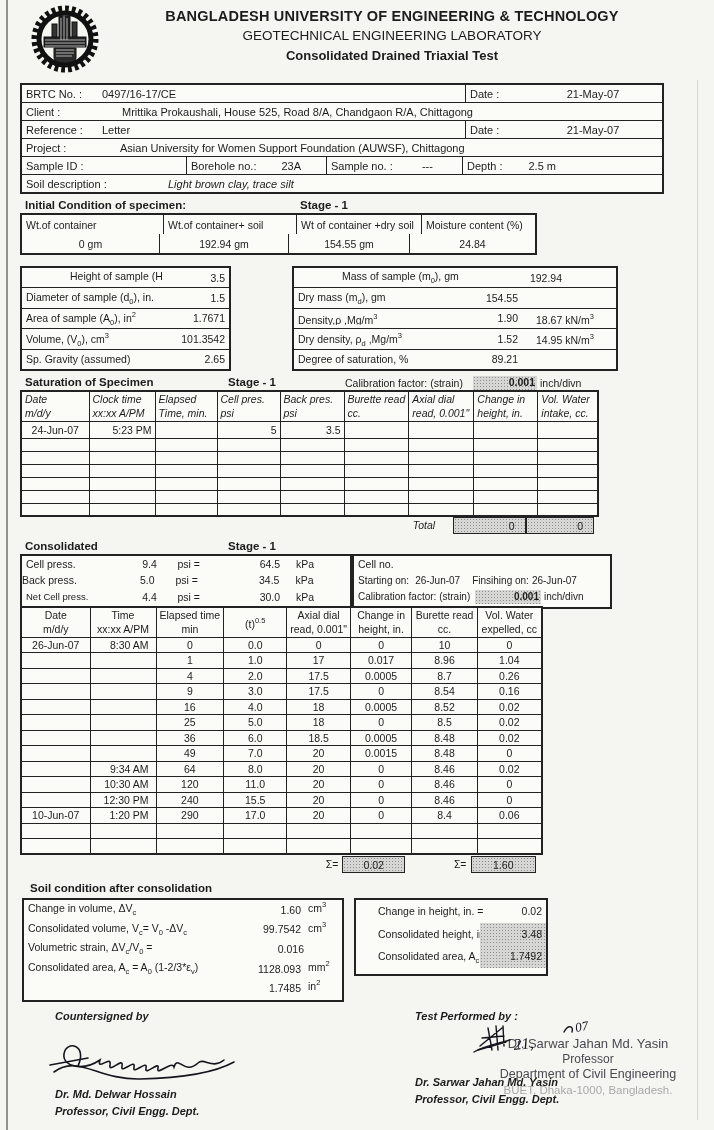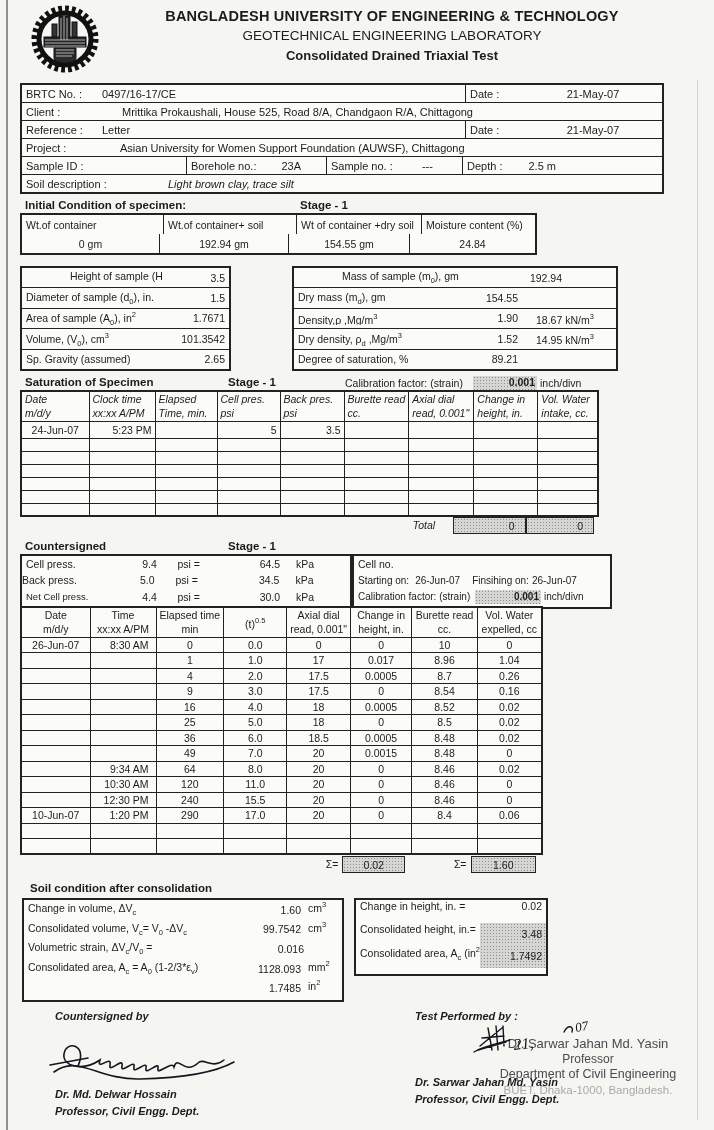--- a/index.html
+++ b/index.html
@@ -51,21 +51,21 @@
   .spec .row:first-child{border-top:none;padding-left:44px;}
   .lab{flex:1;padding-left:4px;white-space:nowrap;overflow:hidden;}
   .val{text-align:right;padding-right:4px;white-space:nowrap;}
   
   .press .row{display:flex;height:16.3px;align-items:center;font-size:10.5px;}
   
   .sumrow{display:flex;height:17px;font-size:10.5px;align-items:stretch;}
   .sumcell{border:1px solid #222;display:flex;align-items:center;justify-content:flex-end;padding-right:10px;}
   
   .soil .row{display:flex;height:19.6px;align-items:center;font-size:10.5px;}
-  .soilR .row{display:flex;height:22.5px;font-size:10.5px;}
+  .soilR .row{display:flex;height:22.5px;align-items:center;font-size:10.5px;margin-left:18px;}
   .sigline{font-size:11px;font-weight:bold;font-style:italic;}
   .stamp{color:#4a4a52;text-align:center;line-height:15.5px;}
   .stamp .s1{font-size:13px;}
   .stamp .s2{font-size:12px;}
   .stamp .s3{font-size:12.5px;white-space:nowrap;}
   .stamp .s4{font-size:11.5px;opacity:.45;white-space:nowrap;}
 </style>
 </head>
 <body>
 
@@ -469,21 +469,21 @@
       </tbody>
   </table>
 
   <div class="abs sumrow" style="left:20px;top:517px;width:574px">
     <div style="width:385px"></div>
     <div class="i" style="width:60px;text-align:center;line-height:17px">Total</div>
     <div class="sumcell shaded" style="width:62px">0</div>
     <div class="sumcell shaded" style="width:58px">0</div>
   </div>
 
-  <div class="abs sect-h" style="left:25px;top:540px">Countersigned</div>
+  <div class="abs sect-h" style="left:25px;top:540px">Consolidated</div>
   <div class="abs sect-h" style="left:228px;top:540px">Stage - 1</div>
 
   <div class="abs box press" style="left:20px;top:554px;width:328px;height:51px">
     <div class="row">
       <div style="width:92px;padding-left:4px">Cell press.</div>
       <div style="width:44px;text-align:right">9.4</div>
       <div style="width:66px;text-align:center">psi =</div>
       <div style="width:62px;text-align:right">64.5</div>
       <div style="width:56px;padding-left:16px">kPa</div>
     </div>

